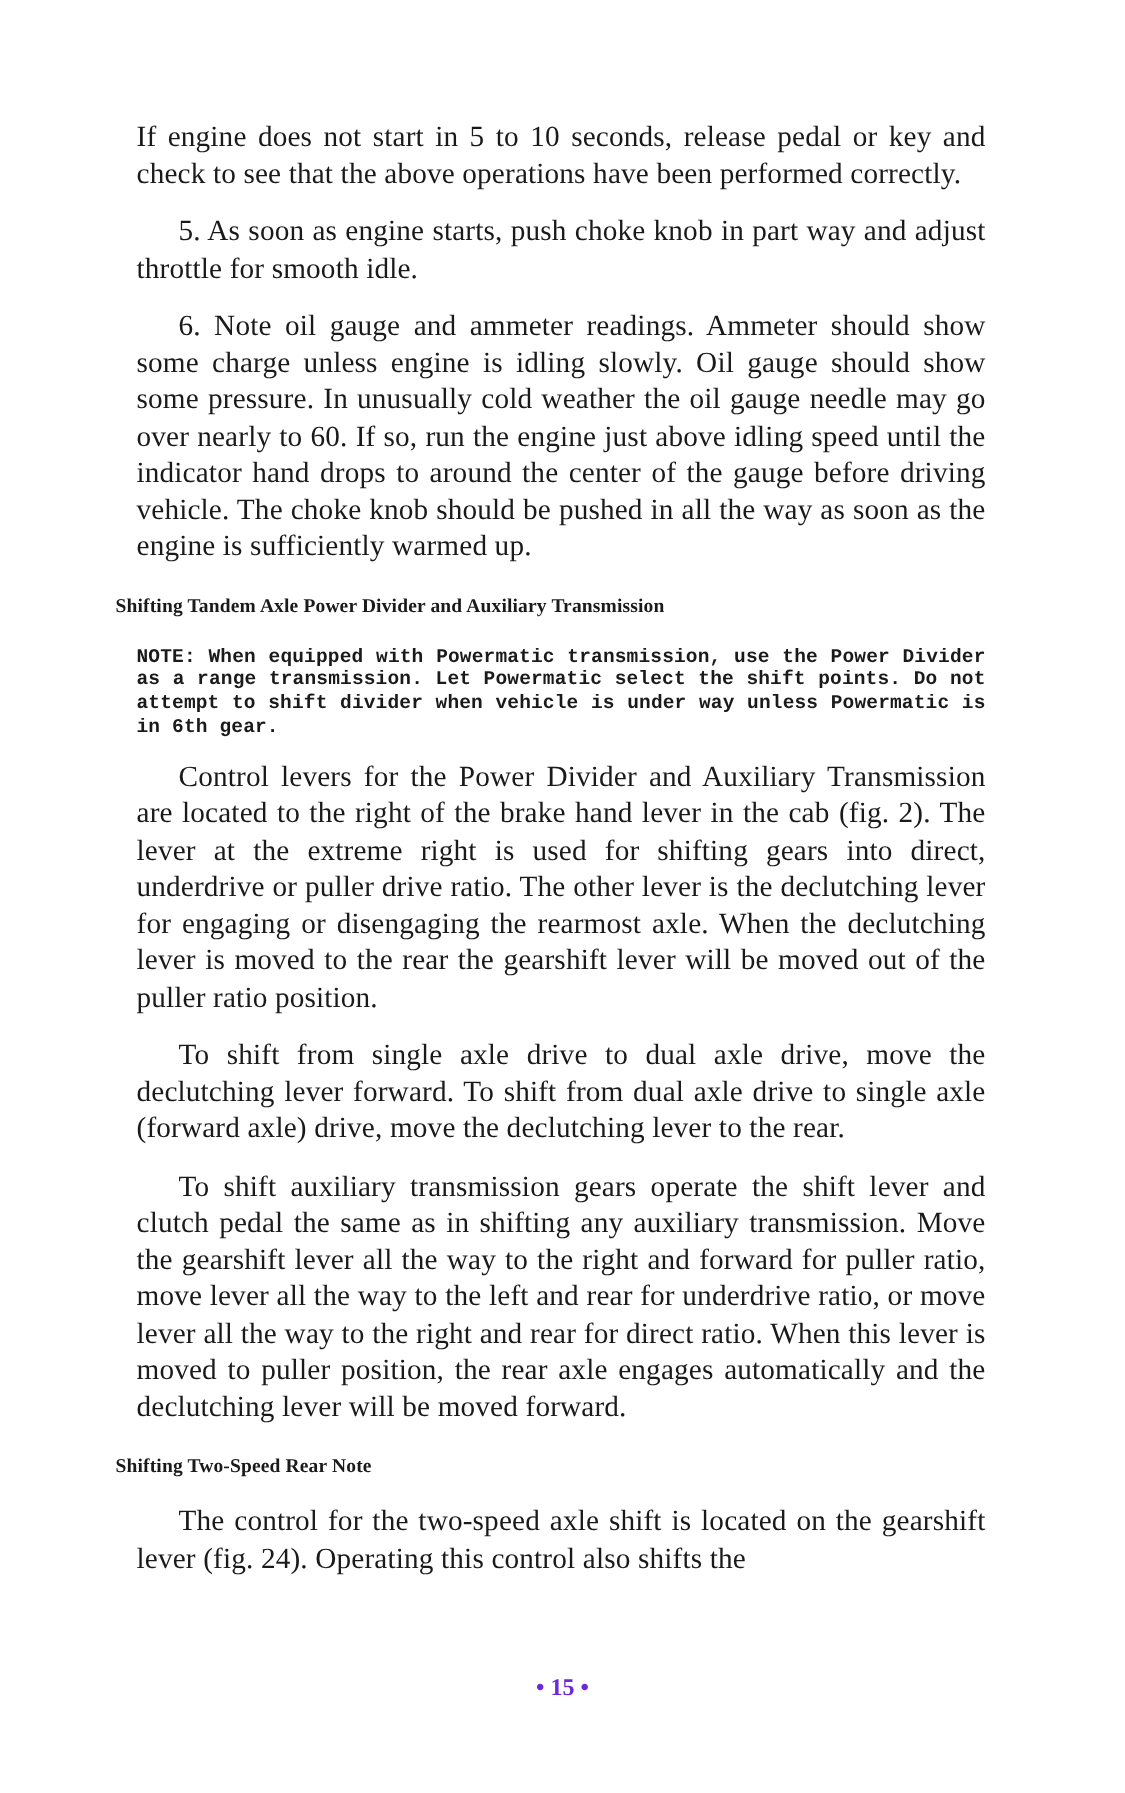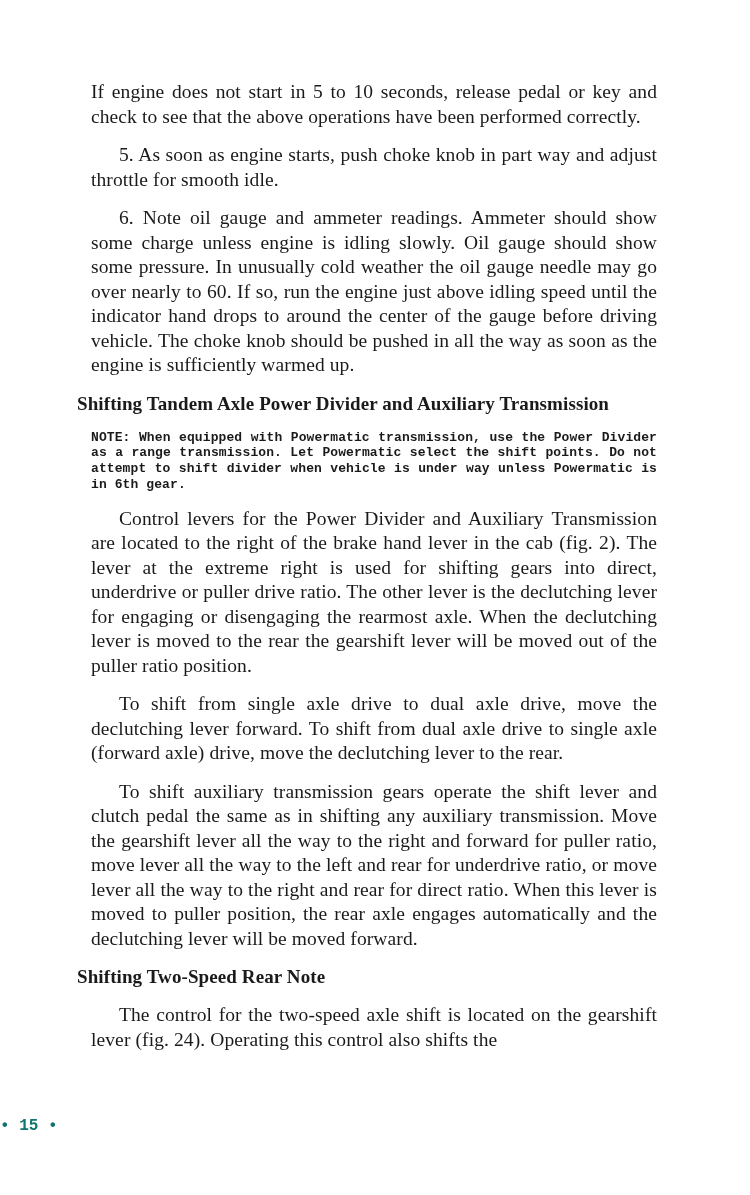--- a/index.html
+++ b/index.html
@@ -6,32 +6,32 @@
   body { width: 750px; height: 1195px; position: relative; overflow: hidden; }
   .page {
     position: absolute; left: 77px; top: 66px; width: 594px;
     font-family: "Liberation Serif", "DejaVu Serif", serif;
     color: #1a1a1a; font-size: 19.5px; line-height: 24.5px;
     text-align: justify; letter-spacing: 0.1px;
   }
   .page p { margin: 14px; }
   .page p.indent { text-indent: 28px; }
   .heading {
-    font-weight: bold; font-size: 19px; line-height: 24px;
+    font-weight: bold; font-size: 13px; line-height: 24px;
     margin: 10px 0 0 0; text-align: left;
   }
   .note {
     font-weight: bold; font-size: 13px; line-height: 15.8px;
     margin: 2px 10px 2px 34px;
     font-family: Liberation Mono, monospace;
   }
   .folio {
     position: absolute; left: 0; width: 750px; top: 1117px;
-    text-align: left; font-family: Liberation Mono, monospace;
-    font-weight: bold; font-size: 16px; color: #0f766e;
+    text-align: center; font-family: Liberation Serif, serif;
+    font-weight: bold; font-size: 16px; color: #6d28d9;
   }
 </style>
 </head>
 <body>
 
 <div class="page">
   <p>If engine does not start in 5 to 10 seconds, release pedal or key and check to see that the above operations have been performed correctly.</p>
   <p class="indent">5. As soon as engine starts, push choke knob in part way and adjust throttle for smooth idle.</p>
   <p class="indent">6. Note oil gauge and ammeter readings. Ammeter should show some charge unless engine is idling slowly. Oil gauge should show some pressure. In unusually cold weather the oil gauge needle may go over nearly to 60. If so, run the engine just above idling speed until the indicator hand drops to around the center of the gauge before driving vehicle. The choke knob should be pushed in all the way as soon as the engine is sufficiently warmed up.</p>
 

